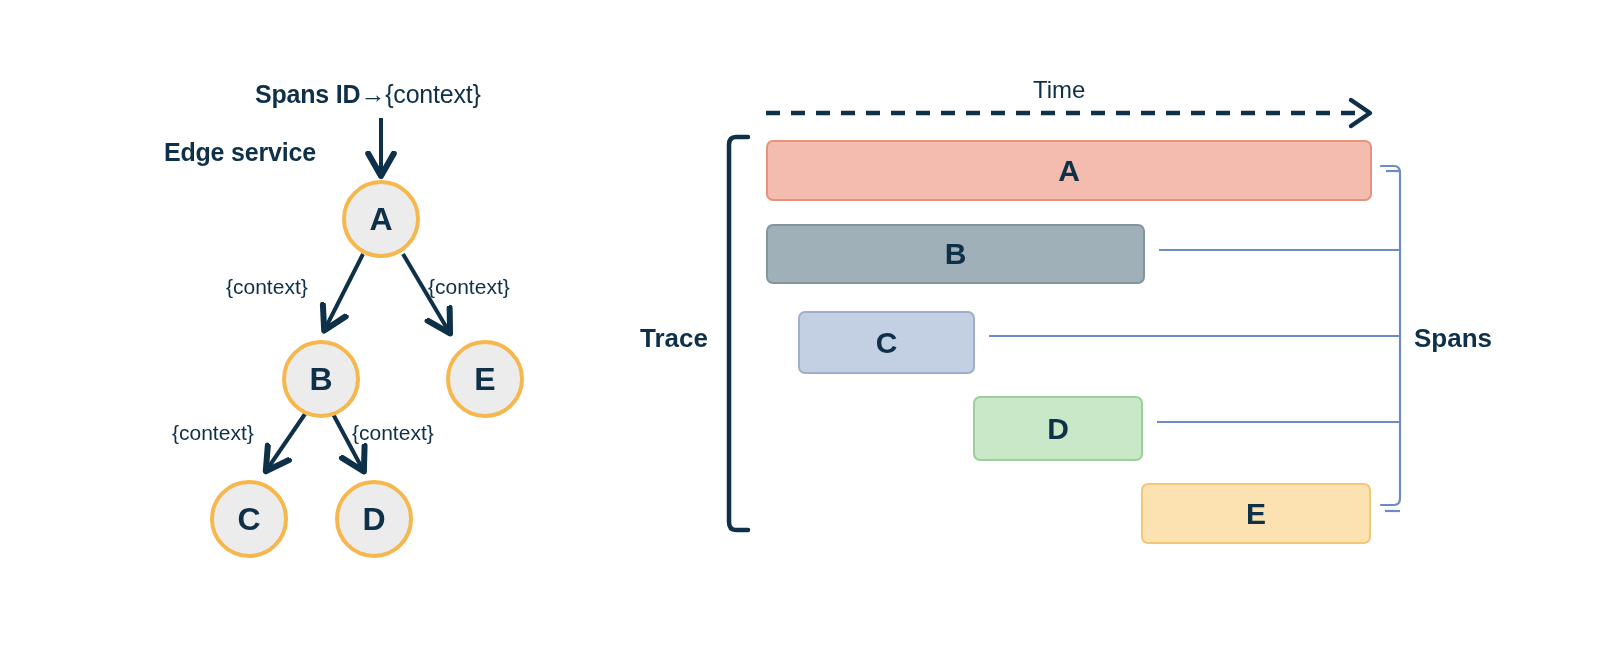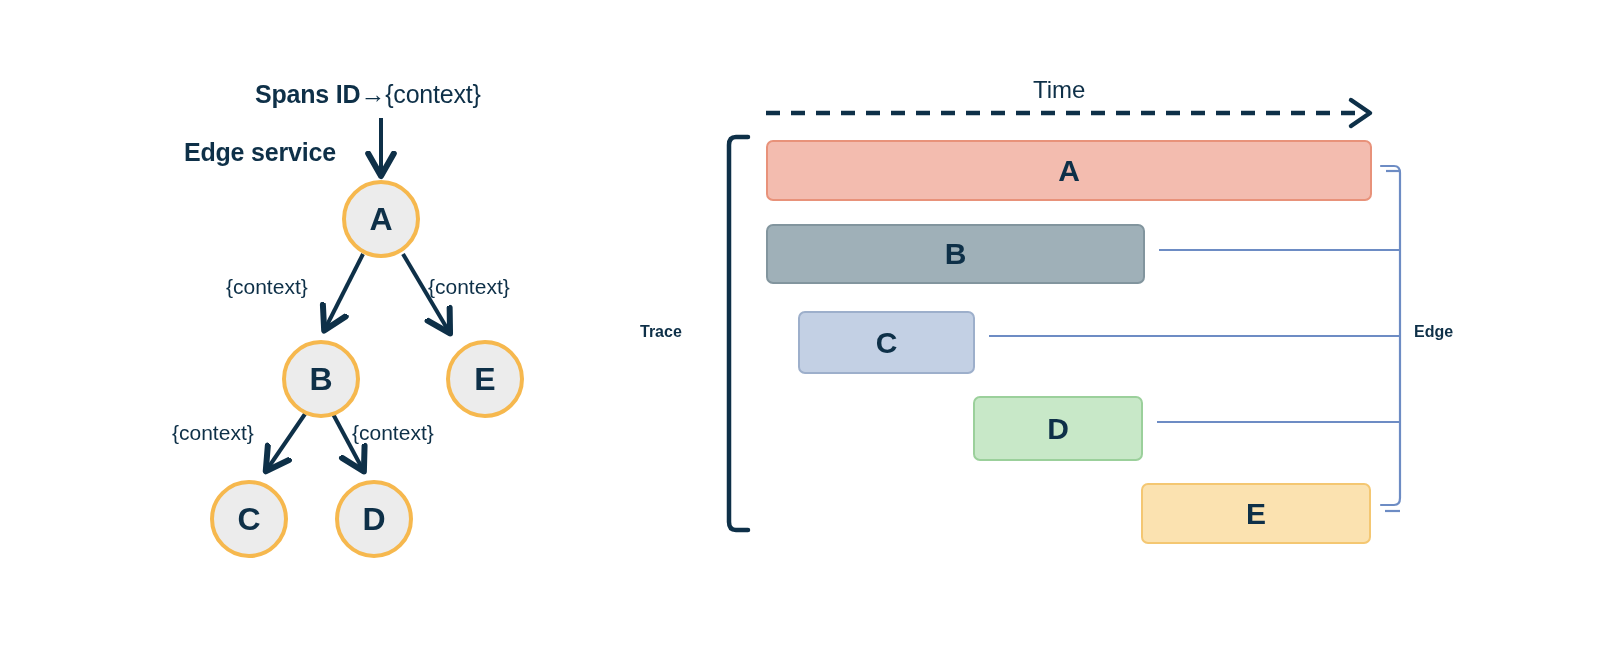--- a/index.html
+++ b/index.html
@@ -83,21 +83,21 @@
     align-items: center;
     justify-content: center;
     font-weight: bold;
     font-size: 30px;
     color: #0E3048;
   }
 
   .bracket-label {
     position: absolute;
     font-weight: bold;
-    font-size: 16px;
+    font-size: 26px;
     color: #0E3048;
     white-space: nowrap;
   }
 </style>
 </head>
 <body>
 
 <svg id="canvas" viewBox="0 0 1597 657" aria-hidden="true">
   <defs>
     <marker id="arrowhead-solid" markerWidth="9" markerHeight="9" refX="5.2" refY="4" orient="auto" markerUnits="strokeWidth">
@@ -140,21 +140,21 @@
       <line x1="989" y1="336" x2="1400" y2="336" stroke="#6D8CC4" stroke-width="2.2"></line>
       <line x1="1157" y1="422" x2="1400" y2="422" stroke="#6D8CC4" stroke-width="2.2"></line>
       <line x1="1385" y1="511" x2="1400" y2="511" stroke="#6D8CC4" stroke-width="2.2"></line>
     </g>
 </svg>
 
 <div class="hdr-line" style="left:255px; top:80px;">
   <span class="strong">Spans ID</span><span class="arrow-glyph">→</span><span class="ctx">{context}</span>
 </div>
 
-<div class="graph-label abs" style="left:184px; top:138px;text-align:right;">Edge service</div>
+<div class="graph-label abs" style="left:164px; top:138px;text-align:right;">Edge service</div>
 
 <div id="graph-nodes">
     <div class="node" style="left: 342px; top: 180px;">A</div>
     <div class="node" style="left: 282px; top: 340px;">B</div>
     <div class="node" style="left: 446px; top: 340px;">E</div>
     <div class="node" style="left: 210px; top: 480px;">C</div>
     <div class="node" style="left: 335px; top: 480px;">D</div>
   </div>
 
 <div id="edge-labels">
@@ -169,13 +169,13 @@
 <div id="span-bars">
     <div class="bar" style="left: 766px; top: 140px; width: 606px; height: 61px; background: rgb(243, 188, 175); border-color: rgb(232, 146, 122);">A</div>
     <div class="bar" style="left: 766px; top: 224px; width: 379px; height: 60px; background: rgb(159, 176, 184); border-color: rgb(130, 149, 158);">B</div>
     <div class="bar" style="left: 798px; top: 311px; width: 177px; height: 63px; background: rgb(195, 208, 228); border-color: rgb(157, 175, 203);">C</div>
     <div class="bar" style="left: 973px; top: 396px; width: 170px; height: 65px; background: rgb(200, 232, 200); border-color: rgb(155, 208, 155);">D</div>
     <div class="bar" style="left: 1141px; top: 483px; width: 230px; height: 61px; background: rgb(251, 226, 176); border-color: rgb(244, 199, 114);">E</div>
   </div>
 
 <div class="bracket-label" style="left:640px; top:323px;">Trace</div>
 
-<div class="bracket-label" style="left:1414px; top:323px;">Edge</div>
+<div class="bracket-label" style="left:1414px; top:323px;">Spans</div>
 
 </body></html>

